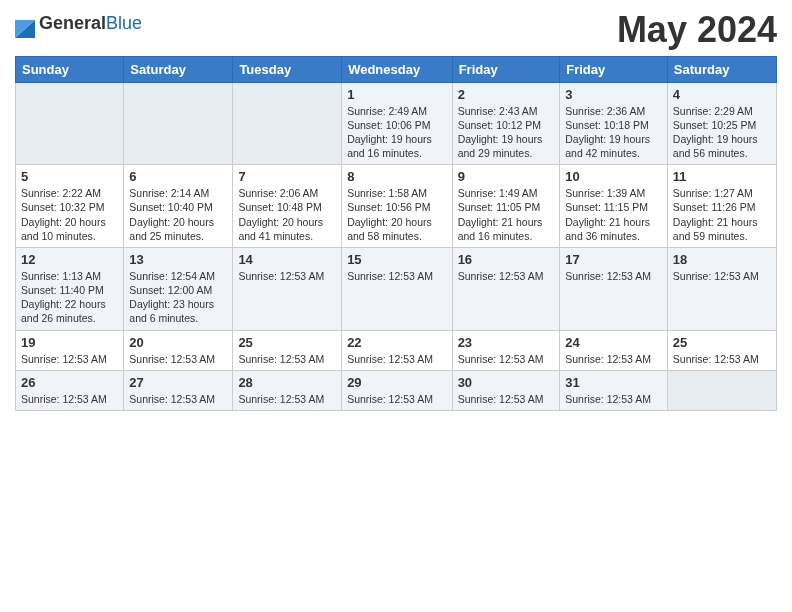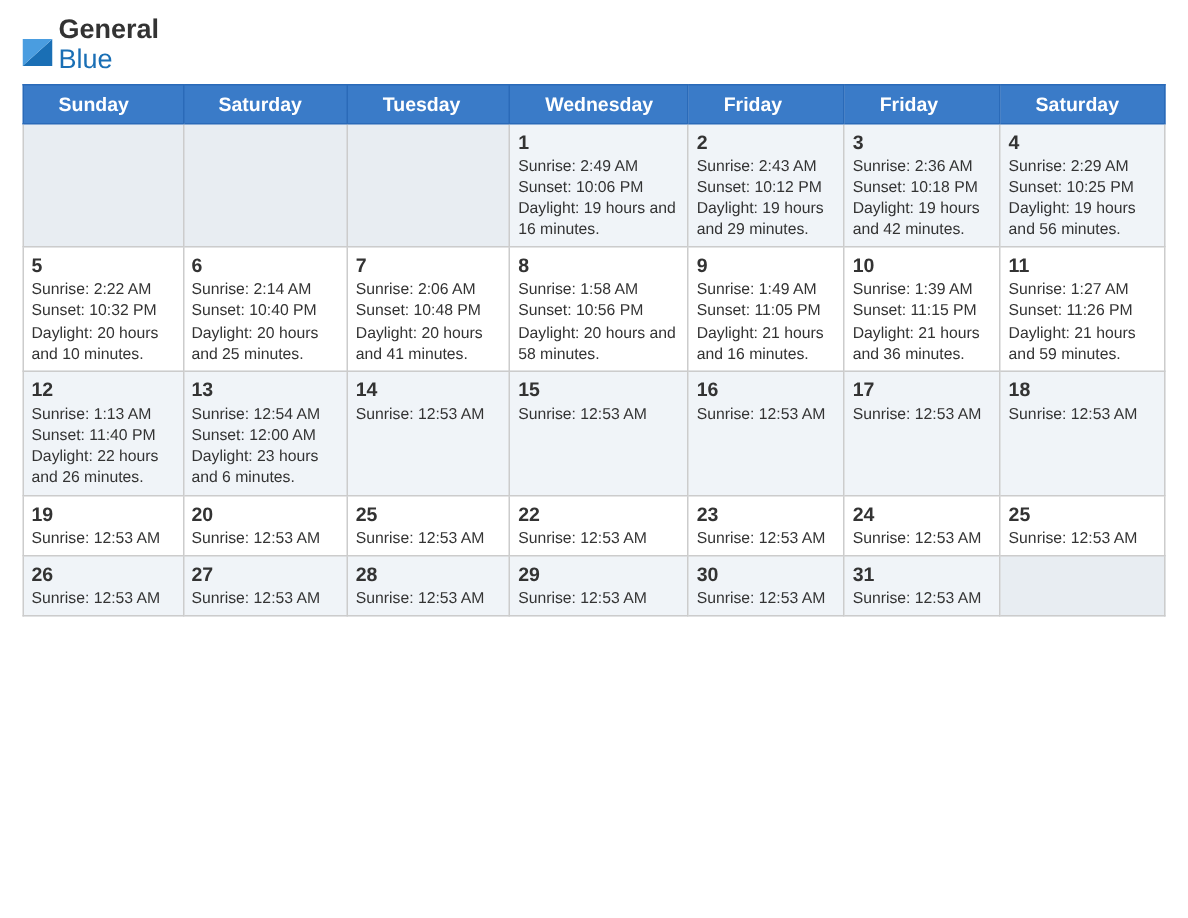--- a/index.html
+++ b/index.html
@@ -16,21 +16,21 @@
       align-items: flex-start;
       margin-bottom: 6px;
     }
     .logo {
       display: flex;
       align-items: center;
       gap: 4px;
     }
     .logo-text {
       display: flex;
-      flex-direction: column;
+      flex-direction: row;
       line-height: 1.1;
     }
     .logo-general {
       font-size: 18px;
       font-weight: bold;
       color: #333;
     }
     .logo-blue {
       font-size: 18px;
       font-weight: normal;
@@ -55,21 +55,21 @@
       font-weight: normal;
     }
     .calendar {
       width: 100%;
       border-collapse: collapse;
       font-size: 11px;
     }
     .calendar thead th {
       background-color: #3a7bc8;
       color: #fff;
-      padding: 5px 23px;
+      padding: 5px 6px;
       text-align: left;
       font-size: 13px;
       font-weight: bold;
       border: 1px solid #2a6ab8;
     }
     .calendar tbody td {
       vertical-align: top;
       border: 1px solid #ccc;
       padding: 4px 5px;
       width: 113px;
@@ -106,20 +106,21 @@
     <svg class="logo-icon" viewBox="0 0 20 28" xmlns="http://www.w3.org/2000/svg">
       <polygon points="0,28 20,10 20,28" fill="#1a6fb5"></polygon>
       <polygon points="0,28 20,10 0,10" fill="#4a9de0"></polygon>
     </svg>
     <div class="logo-text">
       <span class="logo-general">General</span>
       <span class="logo-blue">Blue</span>
     </div>
   </div>
   <div class="title-area">
+    <div class="month-title">May 2024</div>
   </div>
 </div>
 
 <table class="calendar">
   <thead>
     <tr>
     <th>Sunday</th>
         <th>Saturday</th>
         <th>Tuesday</th>
         <th>Wednesday</th>

